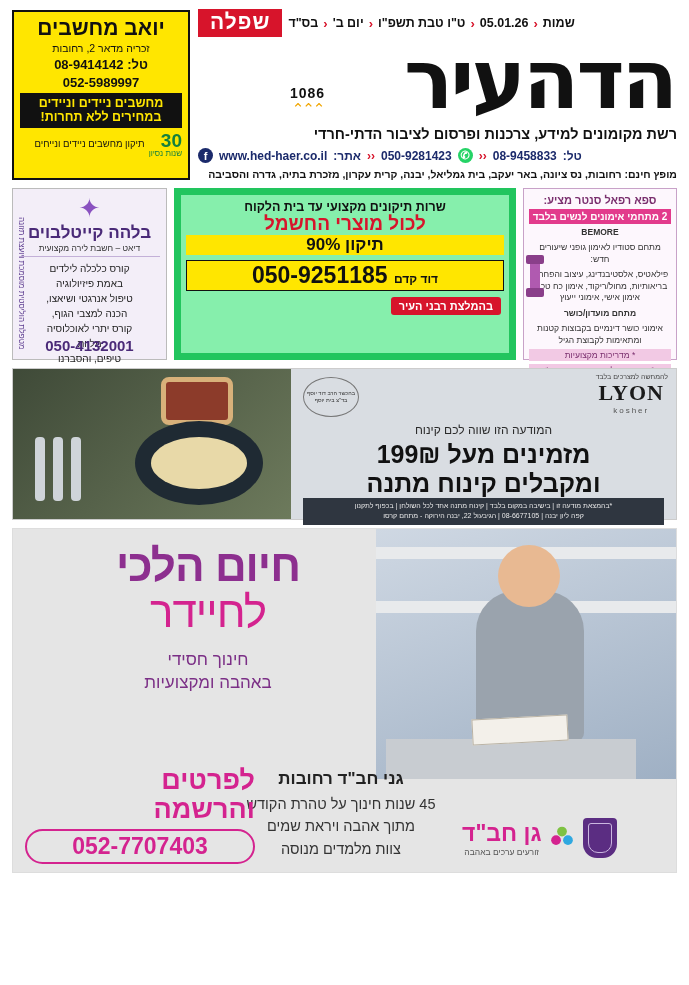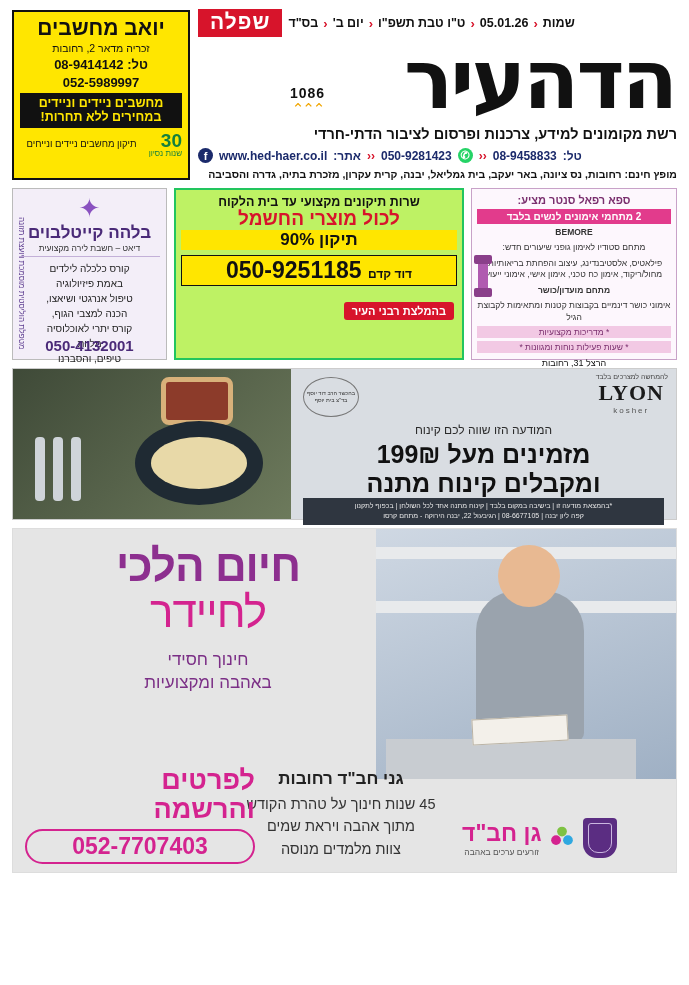--- a/index.html
+++ b/index.html
@@ -46,37 +46,37 @@
 
   
   .ad-yoav {
     width: 178px; border: 2px solid #111; background: #ffe600; padding: 5px 6px;
     display: flex; flex-direction: column; gap: 3px;
   }
   .yoav-title { font-size: 21px; font-weight: bold; text-align: center; color: #111; line-height: 1.05; }
   .yoav-sub { font-size: 10.5px; text-align: center; color: #111; }
   .yoav-phone { font-size: 13px; font-weight: bold; text-align: center; color: #111; }
   .yoav-strip { background: #111; color: #ffe600; font-size: 12.5px; font-weight: bold; text-align:center; padding: 3px 2px; line-height: 1.15; }
-  .yoav-bottom { display:flex; flex-direction: row-reverse; align-items:center; gap: 12px; }
+  .yoav-bottom { display:flex; flex-direction: row-reverse; align-items:center; gap: 4px; }
   .yoav-bt-txt { font-size: 9.5px; line-height: 1.15; text-align: right; flex:1; color:#111; }
   .yoav-years { text-align:right; color:#15803d; line-height: 1; }
   .yoav-years .n { font-size: 19px; font-weight: bold; }
   .yoav-years .t { font-size: 8px; }
 
   
   .row2 { display: flex; flex-direction: row-reverse; gap: 7px; margin-top: 8px; height: 172px; }
   .ad-bella { width: 155px; border: 1px solid #bbb; background: #f3eef8; padding: 6px; text-align: center; position: relative; }
   .bella-sym { font-size: 26px; color: #8a52c0; line-height: 1; }
   .bella-name { font-size: 17px; font-weight: bold; color: #4a2a78; margin-top: 2px; }
   .bella-sub { font-size: 8.5px; color: #333; border-bottom: 1px solid #c3b0d8; padding-bottom: 3px; margin-bottom: 4px;}
   .bella-list { font-size: 10px; color: #222; line-height: 1.5; }
   .bella-phone { position: absolute; bottom: 5px; right: 0; left: 0; font-size: 15px; font-weight: bold; color: #4a2a78; }
   .bella-vert { position: absolute; top: 28px; left: 4px; writing-mode: vertical-rl; font-size: 8px; color: #5b3a8e; }
 
-  .ad-electric { width: 290px; border: 2px solid #22c55e; background: #bef264; padding: 5px; position: relative; }
+  .ad-electric { width: 342px; border: 7px solid #22c55e; background: #86efac; padding: 5px; position: relative; }
   .el-top { font-size: 12.5px; font-weight: bold; color: #111; text-align: center; }
   .el-big { font-size: 19px; font-weight: bold; color: #d7142b; text-align: center; line-height: 1.1; }
   .el-yellow { background:#ffe600; color:#111; font-size: 17px; font-weight: bold; text-align:center; display:block; }
   .el-body { display:flex; flex-direction: row-reverse; gap: 5px; margin-top: 4px; height: 70px;}
   .el-photo { flex: 1; background: linear-gradient(160deg,#c9ced6,#8f949c); position: relative; border:1px solid #999; }
   .el-photo .drum { position:absolute; right: 14px; top: 10px; width: 46px; height: 46px; border-radius: 50%; background:#eef1f4; border: 5px solid #d7dbe0; }
   .el-photo .guy { position:absolute; left: 8px; bottom: 0; width: 34px; height: 54px; background:#2b3a57; border-radius: 8px 8px 0 0; }
   .el-photo .guy:after { content:''; position:absolute; top:-13px; left: 8px; width: 17px; height: 17px; border-radius:50%; background:#e0b08a; }
   .el-texts { width: 120px; text-align: center; }
   .el-t1 { font-size: 11.5px; font-weight: bold; color:#111; }

